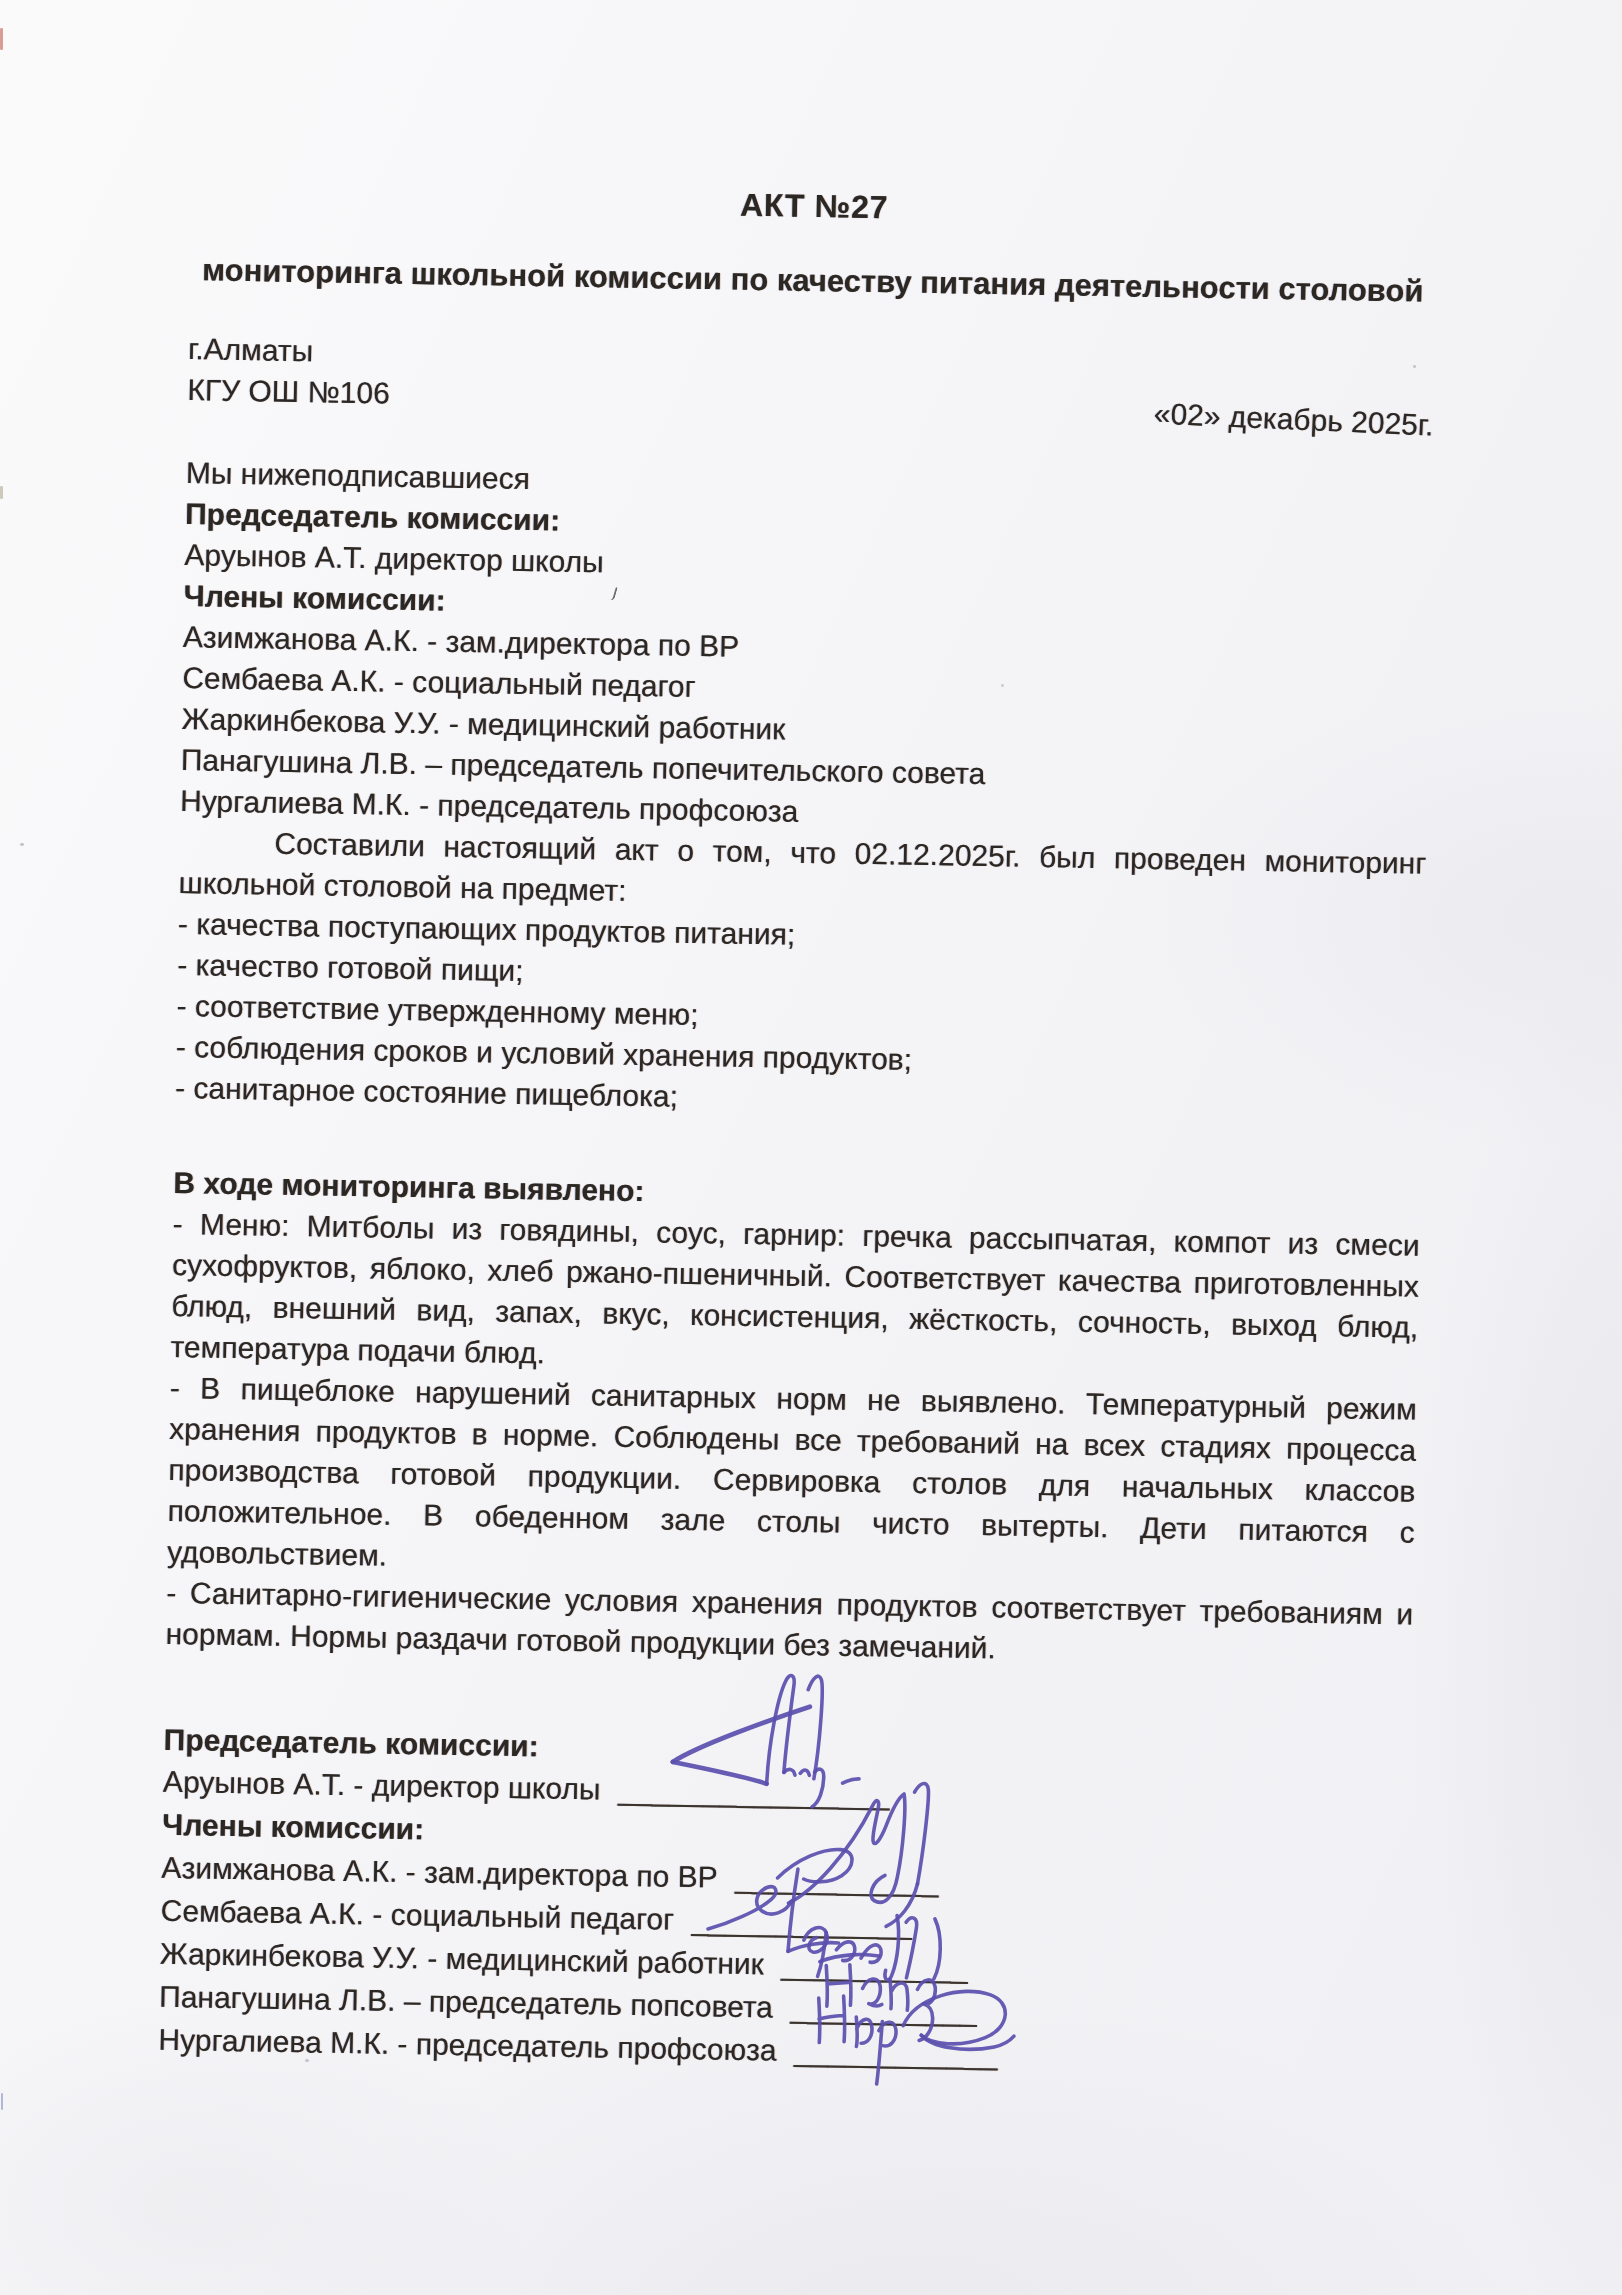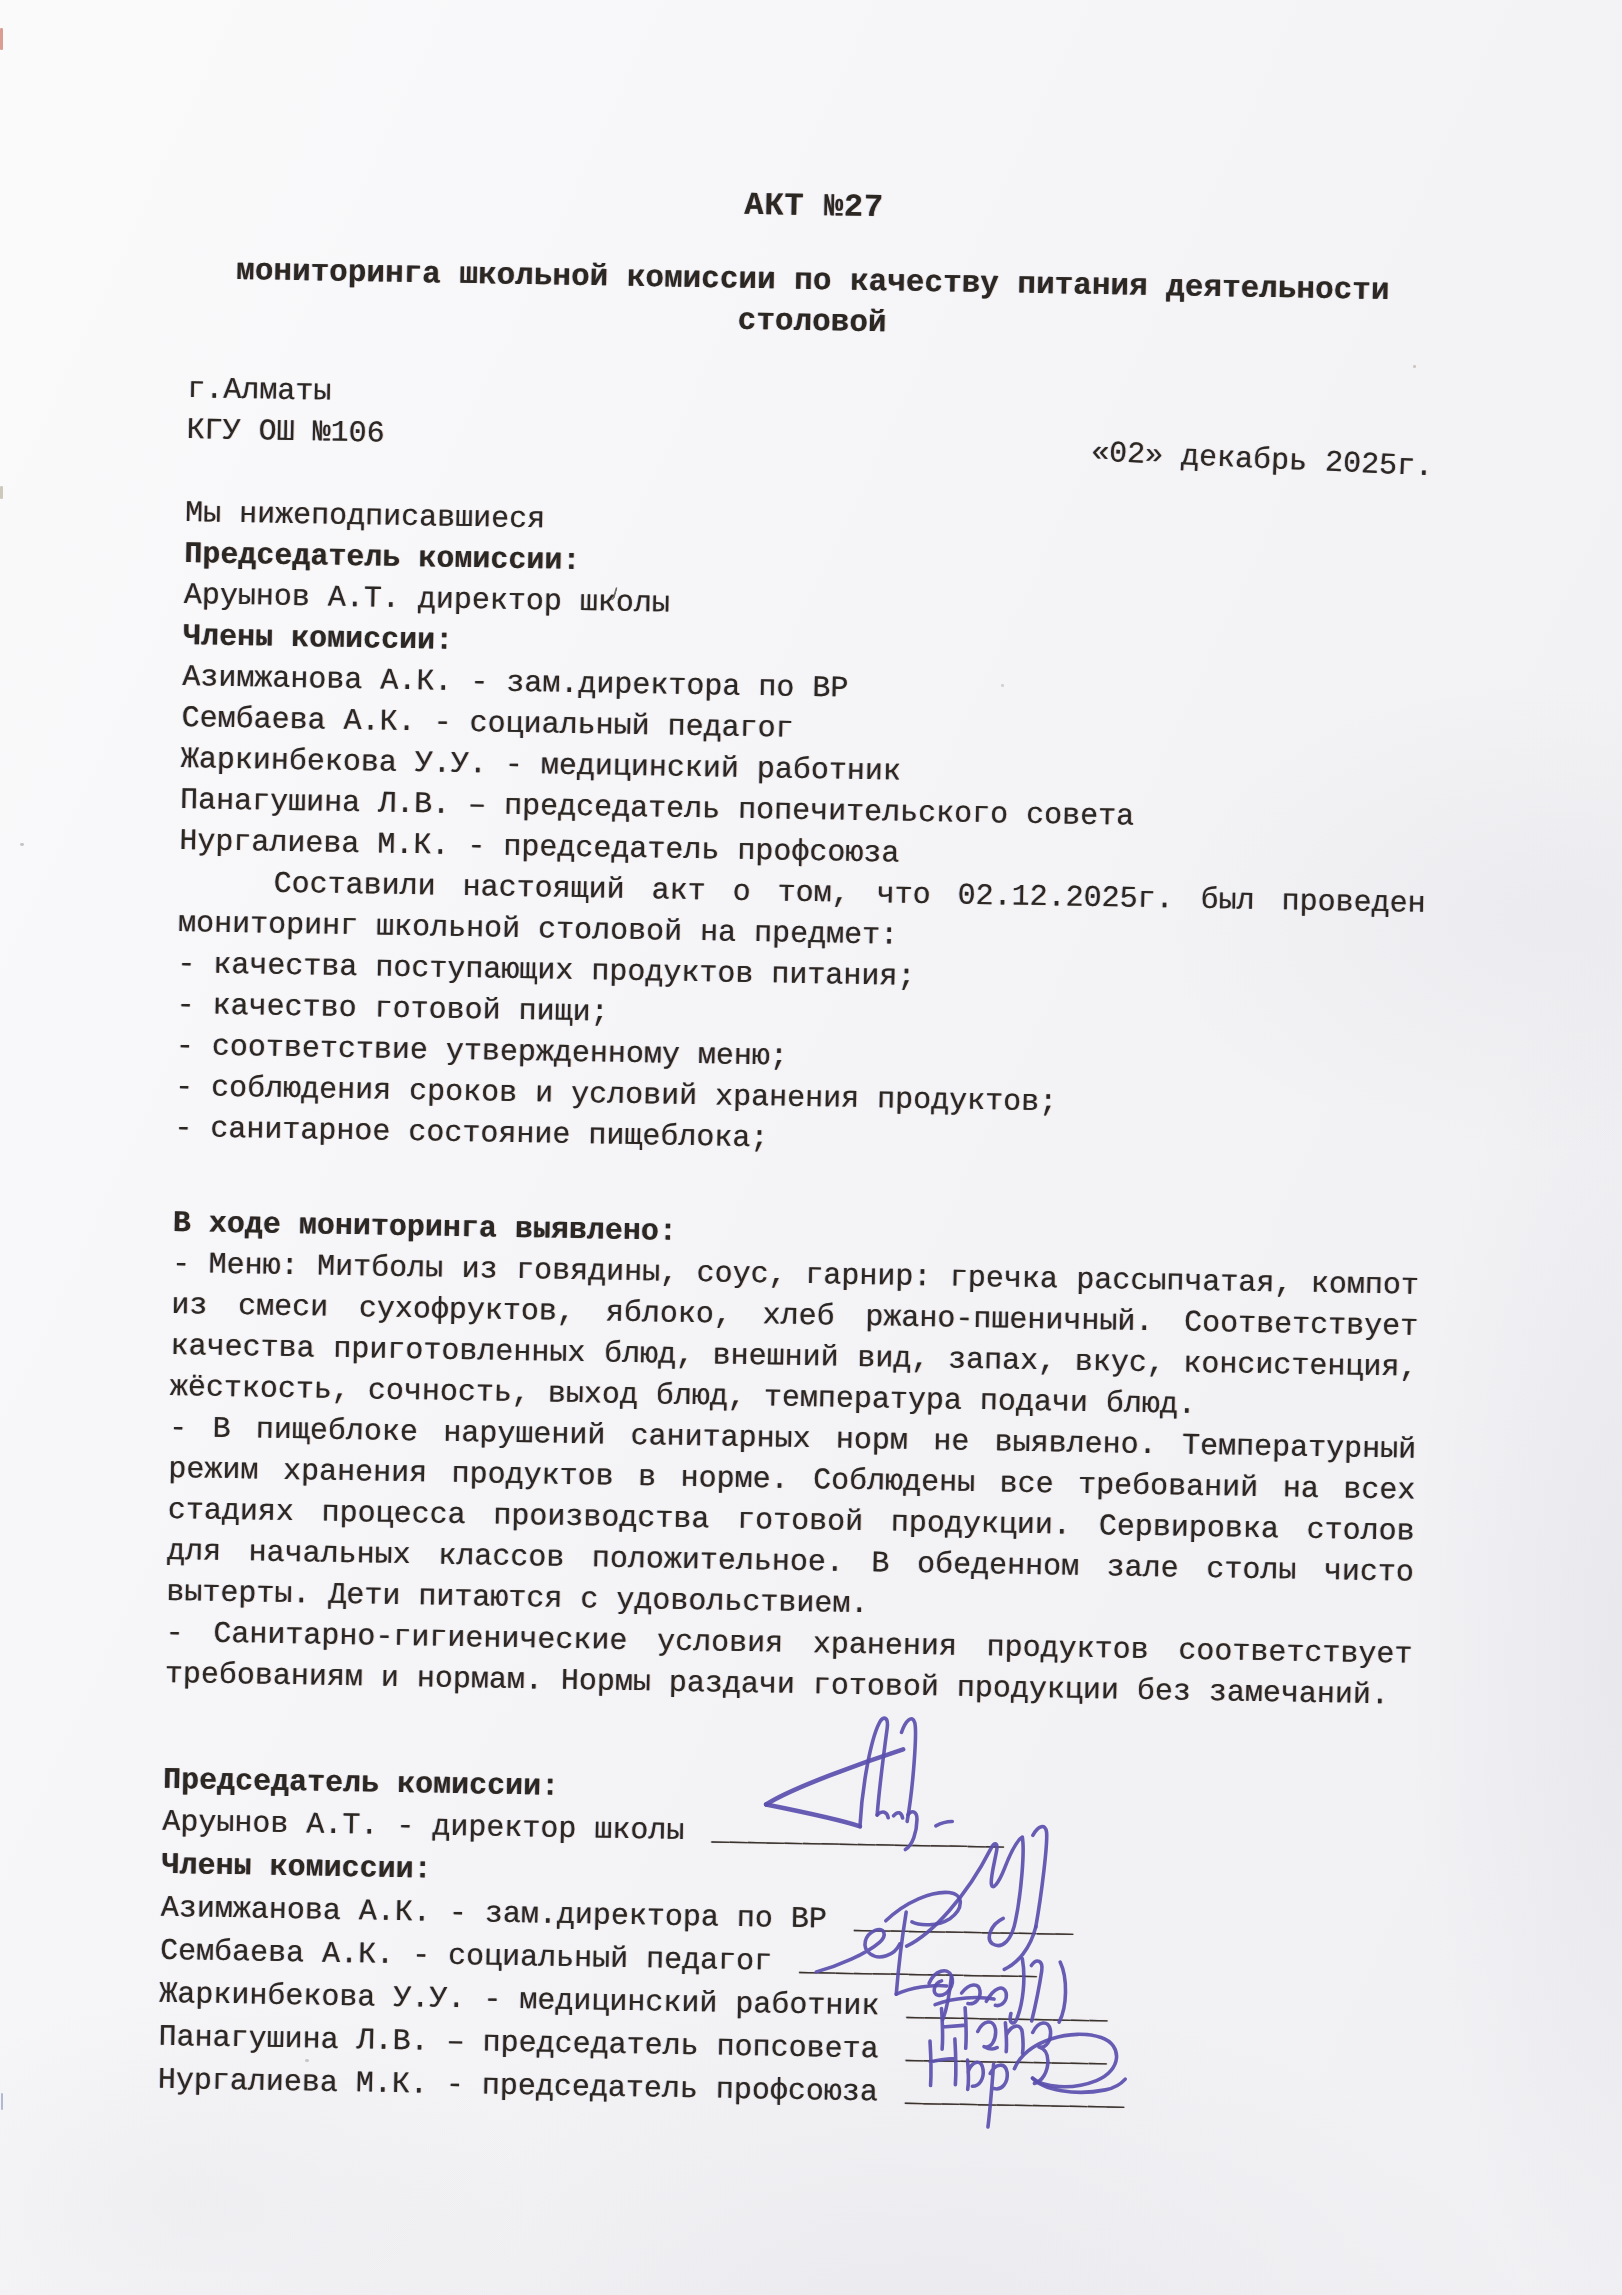--- a/index.html
+++ b/index.html
@@ -12,21 +12,21 @@
     width: 1623px;
     height: 2295px;
     overflow: hidden;
     background-color: #f5f5f7;
     background-image:
       radial-gradient(ellipse 589px 340px at 96% 40%, rgba(120,120,135,0.055), transparent 70%),
       radial-gradient(ellipse 916px 497px at 55% 102%, rgba(115,115,130,0.06), transparent 72%),
       radial-gradient(ellipse 314px 1047px at 100.5% 72%, rgba(110,110,128,0.07), transparent 70%),
       radial-gradient(ellipse 458px 275px at 12% 96%, rgba(120,120,135,0.05), transparent 75%),
       linear-gradient(115deg, rgba(255,255,255,0.55) 0%, rgba(238,238,243,0.3) 60%, rgba(232,232,238,0.35) 100%);
-    font-family: Liberation Mono, monospace;
+    font-family: Liberation Sans, sans-serif;
     color: #2b2722;
   }
   .content {
     position: absolute;
     left: 191px;
     top: 186px;
     width: 1247px;
     font-size: 30px;
     line-height: 41px;
     transform: rotate(1deg);

